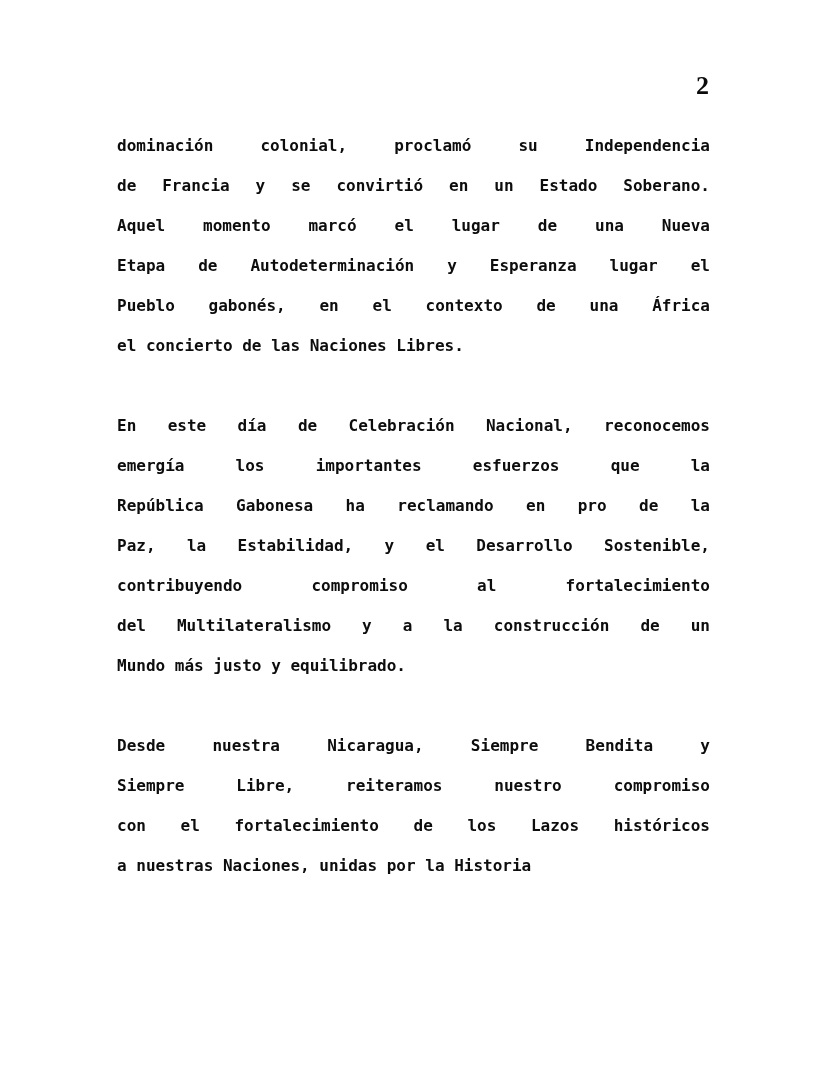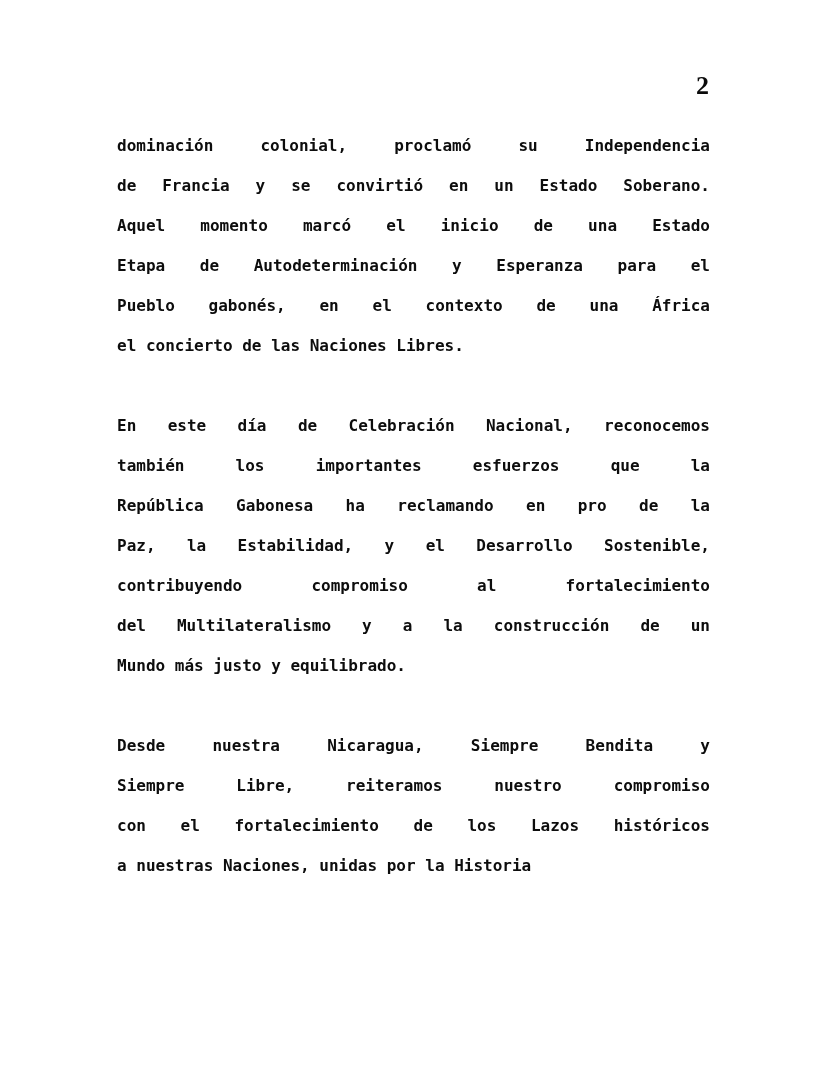--- a/index.html
+++ b/index.html
@@ -53,28 +53,28 @@
 </style>
 </head>
 <body>
 
 <div class="page">
   <div class="page-number">2</div>
   <div class="document-body">
       <div class="paragraph">
         <div class="line">dominación colonial, proclamó su Independencia</div>
         <div class="line">de Francia y se convirtió en un Estado Soberano.</div>
-        <div class="line">Aquel momento marcó el inicio de una Estado</div>
-        <div class="line">Etapa de Autodeterminación y Esperanza para el</div>
+        <div class="line">Aquel momento marcó el lugar de una Nueva</div>
+        <div class="line">Etapa de Autodeterminación y Esperanza lugar el</div>
         <div class="line">Pueblo gabonés, en el contexto de una África</div>
         <div class="line last">el concierto de las Naciones Libres.</div>
       </div>
       <div class="paragraph">
         <div class="line">En este día de Celebración Nacional, reconocemos</div>
-        <div class="line">también los importantes esfuerzos que la</div>
+        <div class="line">emergía los importantes esfuerzos que la</div>
         <div class="line">República Gabonesa ha reclamando en pro de la</div>
         <div class="line">Paz, la Estabilidad, y el Desarrollo Sostenible,</div>
         <div class="line">contribuyendo compromiso al fortalecimiento</div>
         <div class="line">del Multilateralismo y a la construcción de un</div>
         <div class="line last">Mundo más justo y equilibrado.</div>
       </div>
       <div class="paragraph">
         <div class="line">Desde nuestra Nicaragua, Siempre Bendita y</div>
         <div class="line">Siempre Libre, reiteramos nuestro compromiso</div>
         <div class="line">con el fortalecimiento de los Lazos históricos</div>

